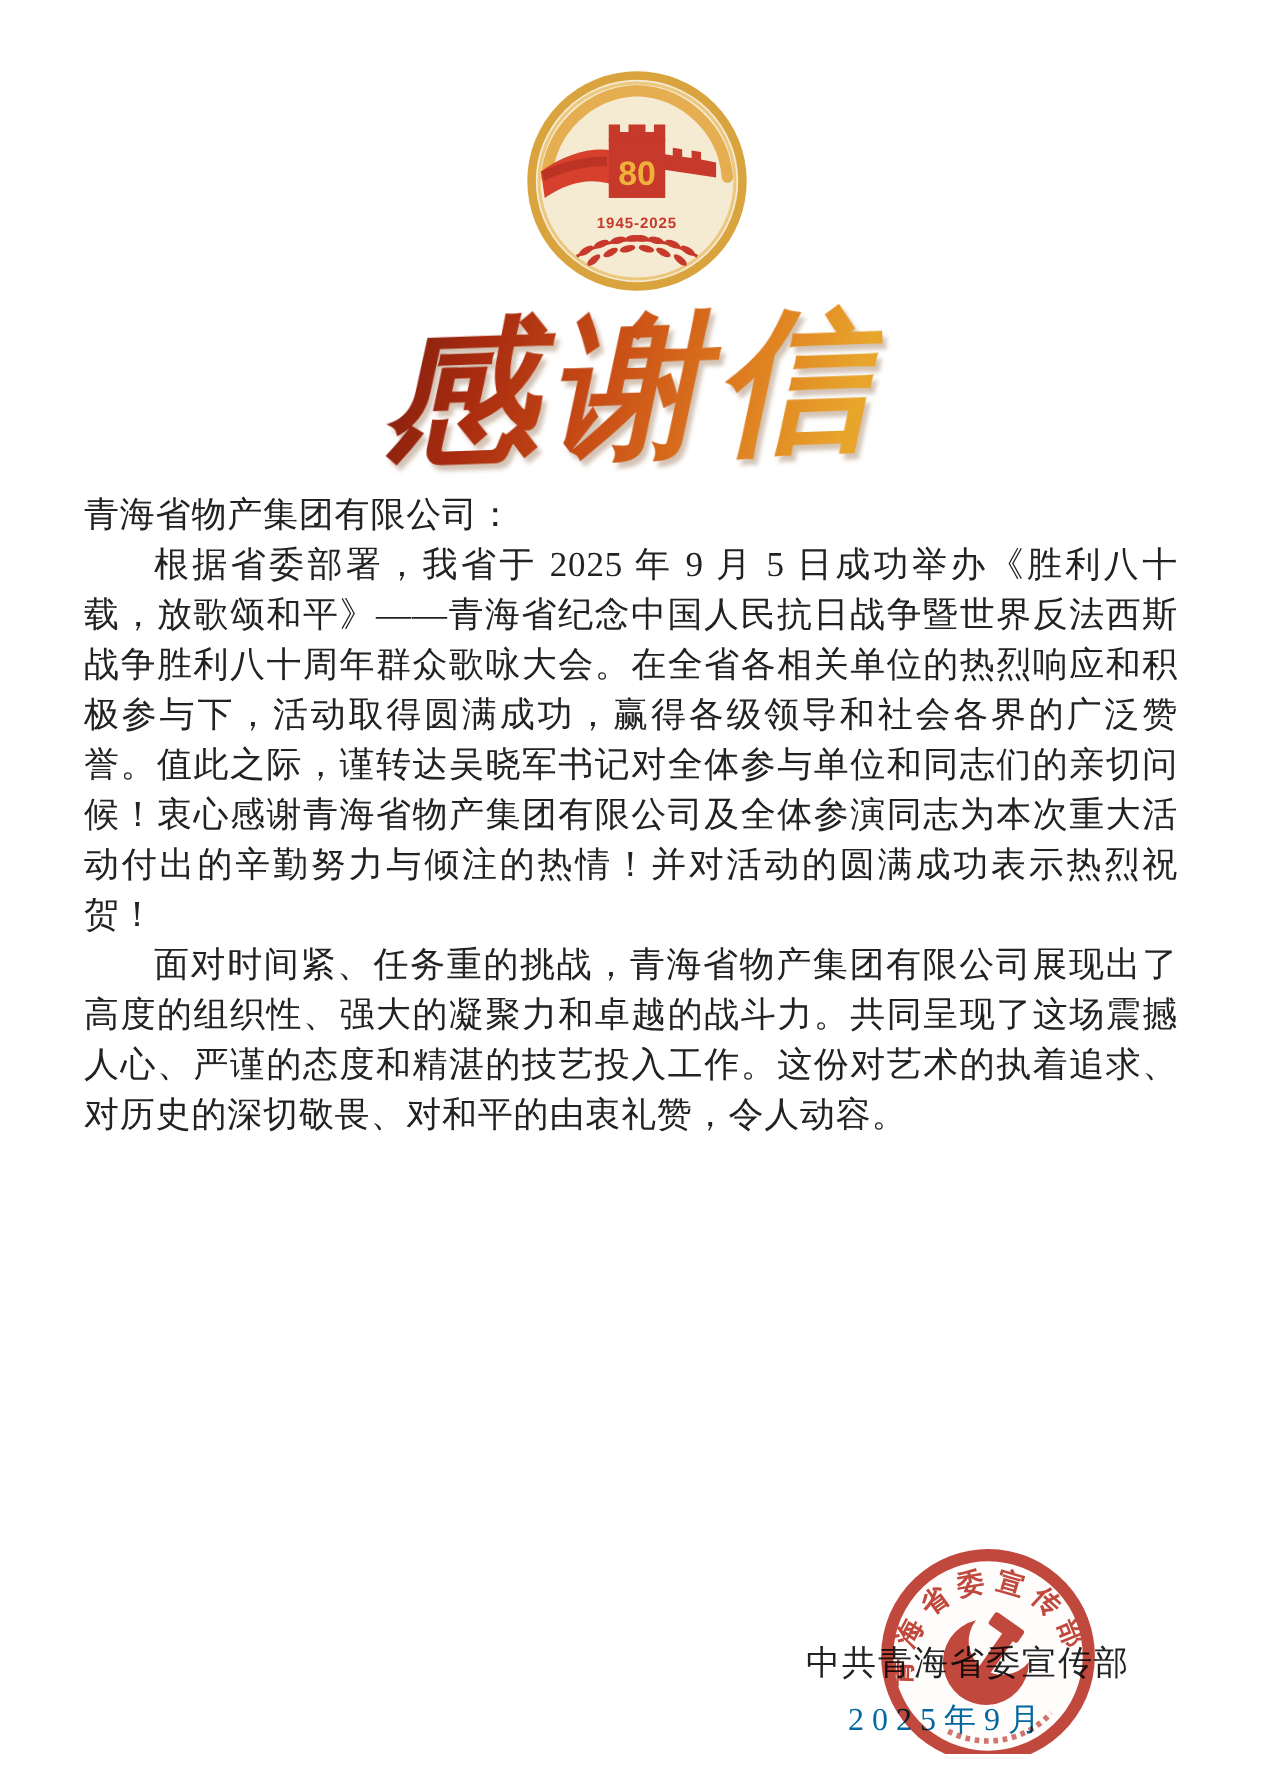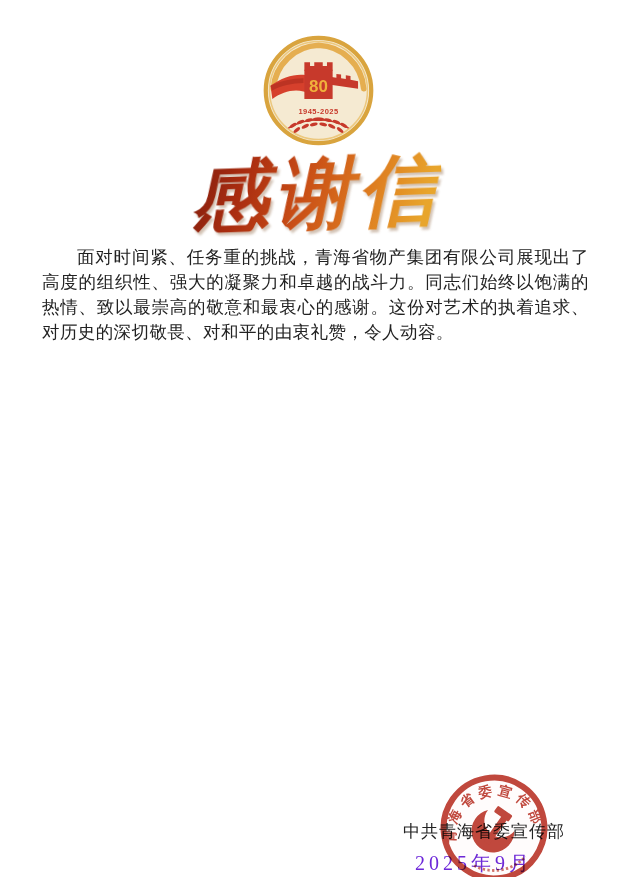--- a/index.html
+++ b/index.html
@@ -69,23 +69,23 @@
     width: 190px;
     text-align: center;
   }
   .sig-name {
     font-size: 17px;
     letter-spacing: 1px;
     color: #222;
   }
   .sig-date {
     margin-top: 7px;
-    font-size: 20px;
+    font-size: 16px;
     letter-spacing: 4px;
-    color: #6d28d9;
+    color: #0369a1;
     transform: translateX(-10px);
   }
 
   
   .seal {
     position: absolute;
     left: 438px;
     top: 772px;
     width: 112px;
     height: 112px;
@@ -139,21 +139,23 @@
       <ellipse cx="74" cy="98" rx="4.2" ry="1.8" transform="rotate(28 74 98)"></ellipse>
       <ellipse cx="65" cy="96" rx="4.2" ry="1.8" transform="rotate(14 65 96)"></ellipse>
     </g>
   </svg>
 
   <div class="title-wrap">
     <span class="title">感谢信</span>
   </div>
 
   <div class="body-text">
-    <p>面对时间紧、任务重的挑战，青海省物产集团有限公司展现出了高度的组织性、强大的凝聚力和卓越的战斗力。同志们始终以饱满的热情、致以最崇高的敬意和最衷心的感谢。这份对艺术的执着追求、对历史的深切敬畏、对和平的由衷礼赞，令人动容。</p>
+    <p class="salutation">青海省物产集团有限公司：</p>
+    <p>根据省委部署，我省于 2025 年 9 月 5 日成功举办《胜利八十载，放歌颂和平》——青海省纪念中国人民抗日战争暨世界反法西斯战争胜利八十周年群众歌咏大会。在全省各相关单位的热烈响应和积极参与下，活动取得圆满成功，赢得各级领导和社会各界的广泛赞誉。值此之际，谨转达吴晓军书记对全体参与单位和同志们的亲切问候！衷心感谢青海省物产集团有限公司及全体参演同志为本次重大活动付出的辛勤努力与倾注的热情！并对活动的圆满成功表示热烈祝贺！</p>
+    <p>面对时间紧、任务重的挑战，青海省物产集团有限公司展现出了高度的组织性、强大的凝聚力和卓越的战斗力。共同呈现了这场震撼人心、严谨的态度和精湛的技艺投入工作。这份对艺术的执着追求、对历史的深切敬畏、对和平的由衷礼赞，令人动容。</p>
   </div>
 
   <div class="signature-block">
     <div class="sig-name">中共青海省委宣传部</div>
     <div class="sig-date">2025年9月</div>
   </div>
 
   <svg class="seal" viewBox="0 0 120 120" aria-hidden="true">
     <defs>
       <path id="sealArcPath" d="M 17,68 A 43,43 0 1 1 103,68" fill="none"></path>

